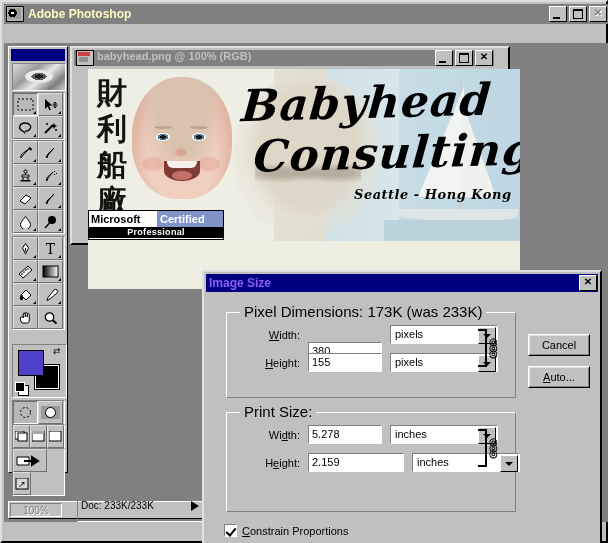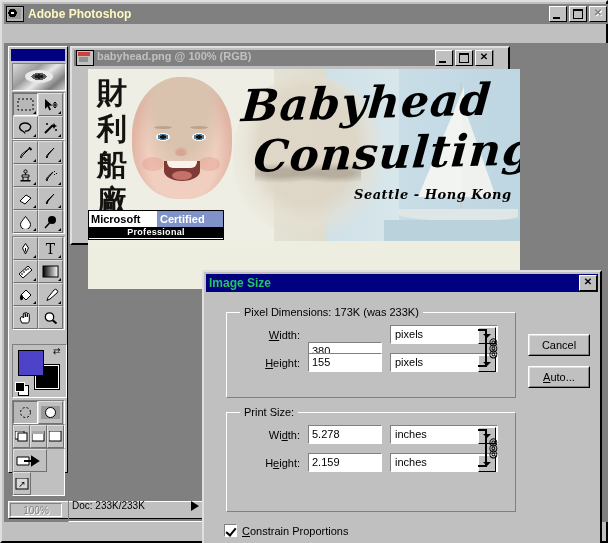--- a/index.html
+++ b/index.html
@@ -174,42 +174,42 @@
   .mcp-ms{width:66px;background:#fff;color:#000;font-size:11px;font-weight:bold;line-height:16px;padding-left:2px;
      font-family:"Liberation Sans",sans-serif;}
   .mcp-cert{flex:1;background:#7f93c8;color:#fff;font-size:11px;font-weight:bold;line-height:16px;padding-left:3px;}
   .mcp-prof{height:11px;background:#000;color:#fff;font-size:9px;font-weight:bold;text-align:center;line-height:11px;letter-spacing:.3px;}
 
   
   .statusbar{position:absolute;left:4px;bottom:3px;width:196px;height:18px;display:flex;align-items:center;background:#c0c0c0;
     border-top:1px solid #fff;border-left:1px solid #fff;border-right:1px solid #000;border-bottom:1px solid #000;box-sizing:border-box;}
   .st-zoom{width:52px;height:14px;margin-left:1px;line-height:14px;text-align:center;font-size:10px;color:#808080;text-shadow:1px 1px 0 #fff;
     border-top:1px solid #808080;border-left:1px solid #808080;border-right:1px solid #fff;border-bottom:1px solid #fff;box-sizing:border-box;}
-  .st-doc{flex:1;height:24px;margin-left:6px;line-height:14px;font-size:10px;padding-left:3px;color:#000;
+  .st-doc{flex:1;height:24px;margin-left:15px;line-height:14px;font-size:10px;padding-left:3px;color:#000;
     border-top:1px solid #808080;border-left:1px solid #808080;border-right:1px solid #fff;border-bottom:1px solid #fff;box-sizing:border-box;position:relative;}
   .st-arrow{position:absolute;right:3px;top:2px;width:0;height:0;border-top:5px solid transparent;border-bottom:5px solid transparent;border-left:8px solid #000;}
 
   
   .dialog{
     position:absolute;left:198px;top:226px;width:400px;height:310px;
     background:#c0c0c0;
     border-top:2px solid #dfdfdf;border-left:2px solid #dfdfdf;border-right:2px solid #000;border-bottom:2px solid #000;
     box-sizing:border-box;
   }
   .dlg-title{position:absolute;left:2px;top:2px;right:2px;height:18px;background:#000080;display:flex;align-items:center;}
-  .dlg-title-text{color:#22c55e;font-weight:bold;font-size:12px;margin-left:3px;text-align:right;}
+  .dlg-title-text{color:#8b5cf6;font-weight:bold;font-size:12px;margin-left:3px;text-align:right;}
   .dlg-close{margin-left:auto;margin-right:1px;width:16px;height:14px;background:#c0c0c0;
     border-top:1px solid #fff;border-left:1px solid #fff;border-right:1px solid #000;border-bottom:1px solid #000;
     text-align:center;line-height:12px;font-size:10px;font-weight:bold;color:#000;}
   .group{position:absolute;box-sizing:border-box;
     border-top:1px solid #808080;border-left:1px solid #808080;border-right:1px solid #fff;border-bottom:1px solid #fff;}
   .group > .inner{position:absolute;left:-1px;top:-1px;right:-1px;bottom:-1px;
     border-top:1px solid #fff;border-left:1px solid #fff;border-right:1px solid #808080;border-bottom:1px solid #808080;
     pointer-events:none;}
-  .group-label{position:absolute;background:#c0c0c0;padding:0 4px;font-size:11px;color:#000;height:12px;line-height:12px;}
+  .group-label{position:absolute;background:#c0c0c0;padding:0 4px;font-size:15px;color:#000;height:12px;line-height:12px;}
   .row{position:absolute;display:flex;align-items:center;height:21px;}
   .lbl{font-size:11px;color:#000;text-align:right;}
   .txt{height:19px;background:#fff;box-sizing:border-box;font-size:11px;color:#000;
     border-top:1px solid #808080;border-left:1px solid #808080;border-right:1px solid #fff;border-bottom:1px solid #fff;
     line-height:17px;padding-left:3px;}
   .combo{height:19px;background:#fff;box-sizing:border-box;position:relative;font-size:11px;color:#000;
     border-top:1px solid #808080;border-left:1px solid #808080;border-right:1px solid #fff;border-bottom:1px solid #fff;
     line-height:17px;padding-left:4px;}
   .combo .arrowbtn{position:absolute;right:1px;top:1px;width:16px;height:15px;background:#c0c0c0;
     border-top:1px solid #fff;border-left:1px solid #fff;border-right:1px solid #000;border-bottom:1px solid #000;}
@@ -566,21 +566,21 @@
         <div class="lbl" style="width:62px;">Wi<u>d</u>th:</div>
         <div class="txt" style="width:74px;margin-left:8px;">5.278</div>
         <div class="combo" style="width:108px;margin-left:8px;">
           <span>inches</span>
           <span class="arrowbtn"></span>
         </div>
       </div>
 
       <div class="row" style="left:34px;top:180px;">
         <div class="lbl" style="width:62px;">H<u>e</u>ight:</div>
-        <div class="txt" style="width:74px;margin-left:8px;">2.159</div>
+        <div class="txt" style="width:96px;margin-left:8px;">2.159</div>
         <div class="combo" style="width:108px;margin-left:8px;">
           <span>inches</span>
           <span class="arrowbtn"></span>
         </div>
       </div>
 
 
       <div class="chain" style="left:274px;top:157px;width:22px;height:38px;">
         <span class="bracket"></span>
         <span class="links">◎<br>◎<br>◎</span>

